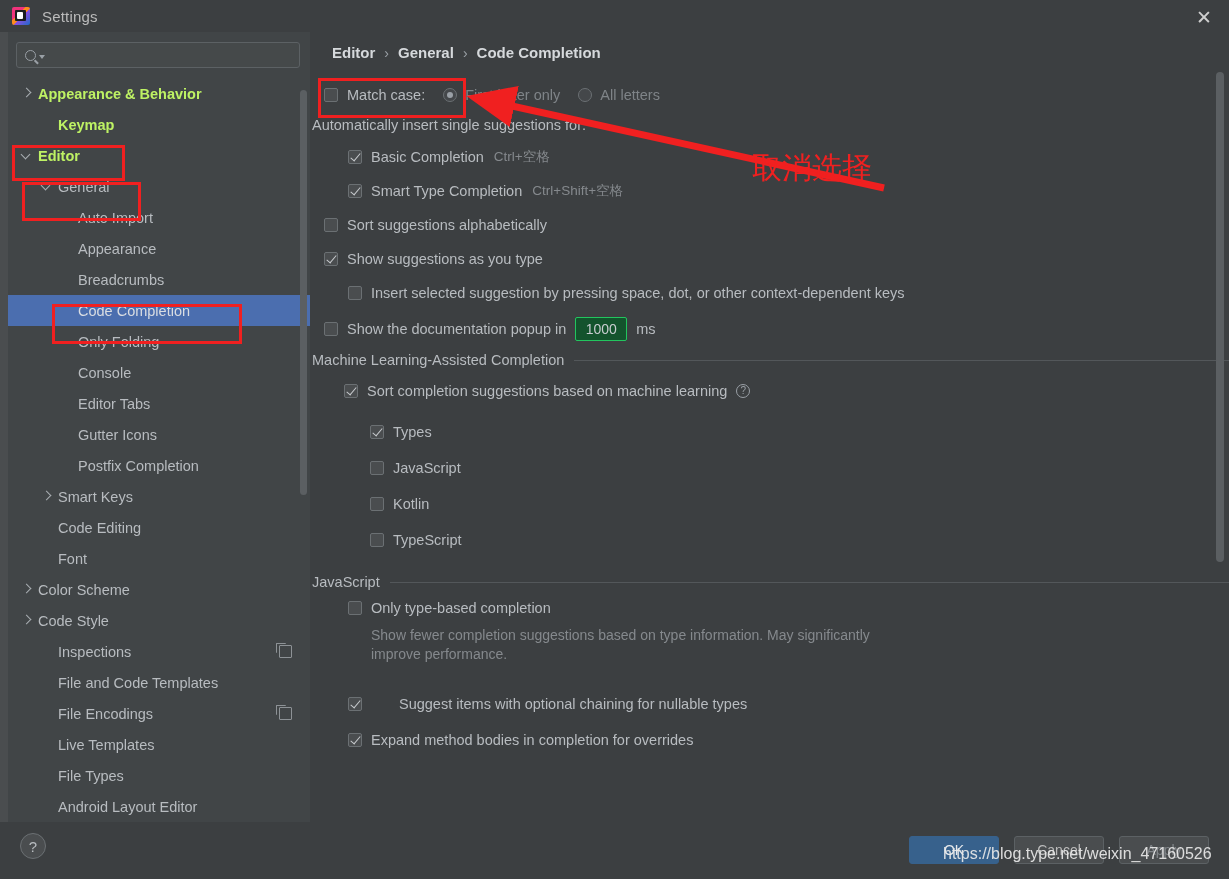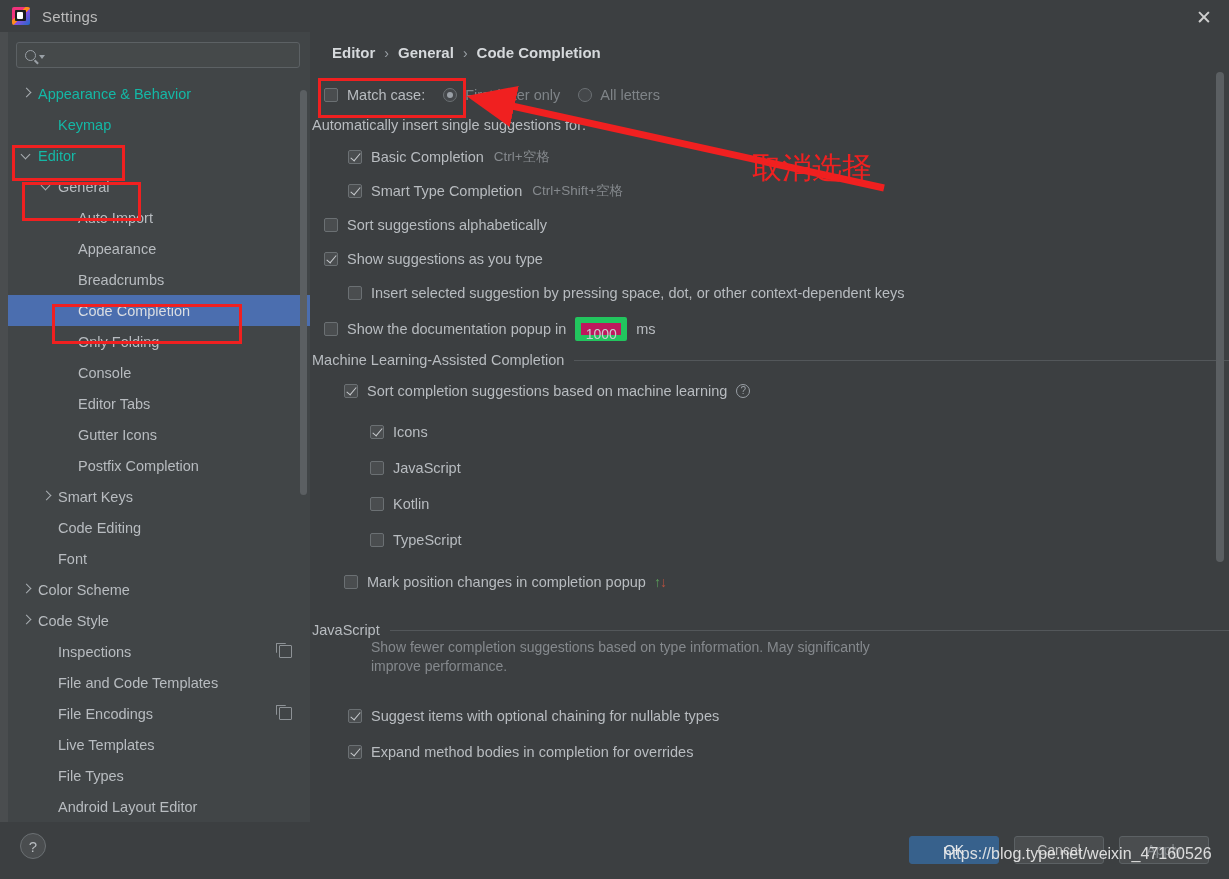--- a/index.html
+++ b/index.html
@@ -79,21 +79,21 @@
     color: #b9b9b9; font-size: 13px; font-family: "Liberation Sans", sans-serif;
     outline: none;
   }
 
   #tree { margin-top: 10px; position: relative; }
   .tree-row {
     height: 31px; display: flex; align-items: center;
     color: #b8bcc0; font-size: 14.5px; white-space: nowrap;
     cursor: default; position: relative;
   }
-  .tree-row.bold { color: #14b8a6; font-weight: normal; }
+  .tree-row.bold { color: #bef264; font-weight: bold; }
   .tree-row.selected { background: #4b6eaf; }
   .tree-row.selected .tr-label { color: #d9dde2; }
   .arrow {
     width: 9px; height: 9px; flex: 0 0 auto; position: relative; margin-right: 7px;
   }
   .arrow.right::before {
     content: ""; position: absolute; left: 1px; top: 0px;
     width: 6px; height: 6px; border-right: 1.7px solid #a9aeb2;
     border-top: 1.7px solid #a9aeb2; transform: rotate(45deg);
   }
@@ -156,21 +156,21 @@
   }
   .lbl { color: #b8bcc0; }
   .lbl.dim { color: #7f8488; }
   .shortcut { color: #85898d; font-size: 13.5px; margin-left: 10px; }
   .helpq {
     width: 14px; height: 14px; border: 1.3px solid #9aa0a6; border-radius: 50%;
     margin-left: 9px; color: #9aa0a6; font-size: 10px; line-height: 12px;
     text-align: center; cursor: pointer; flex: 0 0 auto;
   }
   .spin {
-    width: 52px; height: 24px; border: 6px solid #22c55e; background: #be185d;
+    width: 52px; height: 24px; border: 1px solid #22c55e; background: #14532d;
     color: #c9ccd0; font-size: 14px; text-align: center; line-height: 22px;
     margin: 0 9px; border-radius: 2px;
   }
   .sect {
     display: flex; align-items: center; gap: 10px;
     color: #b8bcc0; font-size: 14.5px; margin-top: 10px;
   }
   .sect .line { flex: 1; height: 1px; background: #53575a; }
   .desc {
     color: #85898d; font-size: 14px; line-height: 19px; max-width: 520px;
@@ -418,50 +418,49 @@
 
       <div class="row" style="margin-left:34px;height:46px;">
         <span class="chk checked"></span>
         <span class="lbl">Sort completion suggestions based on machine learning</span>
         <span class="helpq">?</span>
       </div>
 
       <div id="ml-langs">
           <div class="row" style="margin-left: 60px; height: 36px;">
             <span class="chk checked"></span>
-            <span class="lbl">Icons</span>
+            <span class="lbl">Types</span>
           </div>
           <div class="row" style="margin-left: 60px; height: 36px;">
             <span class="chk"></span>
             <span class="lbl">JavaScript</span>
           </div>
           <div class="row" style="margin-left: 60px; height: 36px;">
             <span class="chk"></span>
             <span class="lbl">Kotlin</span>
           </div>
           <div class="row" style="margin-left: 60px; height: 36px;">
             <span class="chk"></span>
             <span class="lbl">TypeScript</span>
           </div>
         </div>
 
-      <div class="row" style="margin-left:34px;height:48px;">
-        <span class="chk"></span>
-        <span class="lbl">Mark position changes in completion popup</span>
-        <span class="updown"><span class="up">↑</span><span class="dn">↓</span></span>
-      </div>
 
       <div class="sect" style="margin-left:2px;margin-top:16px;">
         <span>JavaScript</span>
         <span class="line"></span>
       </div>
 
+      <div class="row" style="margin-left:38px;height:36px;">
+        <span class="chk"></span>
+        <span class="lbl">Only type-based completion</span>
+      </div>
       <div class="desc" style="margin-left:61px;">Show fewer completion suggestions based on type information. May significantly improve performance.</div>
 
-      <div class="row" style="margin-left:38px;height:36px;margin-top:22px;">
+      <div class="row" style="margin-left:38px;height:36px;margin-top:22px;gap:28px;">
         <span class="chk checked"></span>
         <span class="lbl">Suggest items with optional chaining for nullable types</span>
       </div>
 
       <div class="row" style="margin-left:38px;height:36px;">
         <span class="chk checked"></span>
         <span class="lbl">Expand method bodies in completion for overrides</span>
       </div>
 
     </div>

